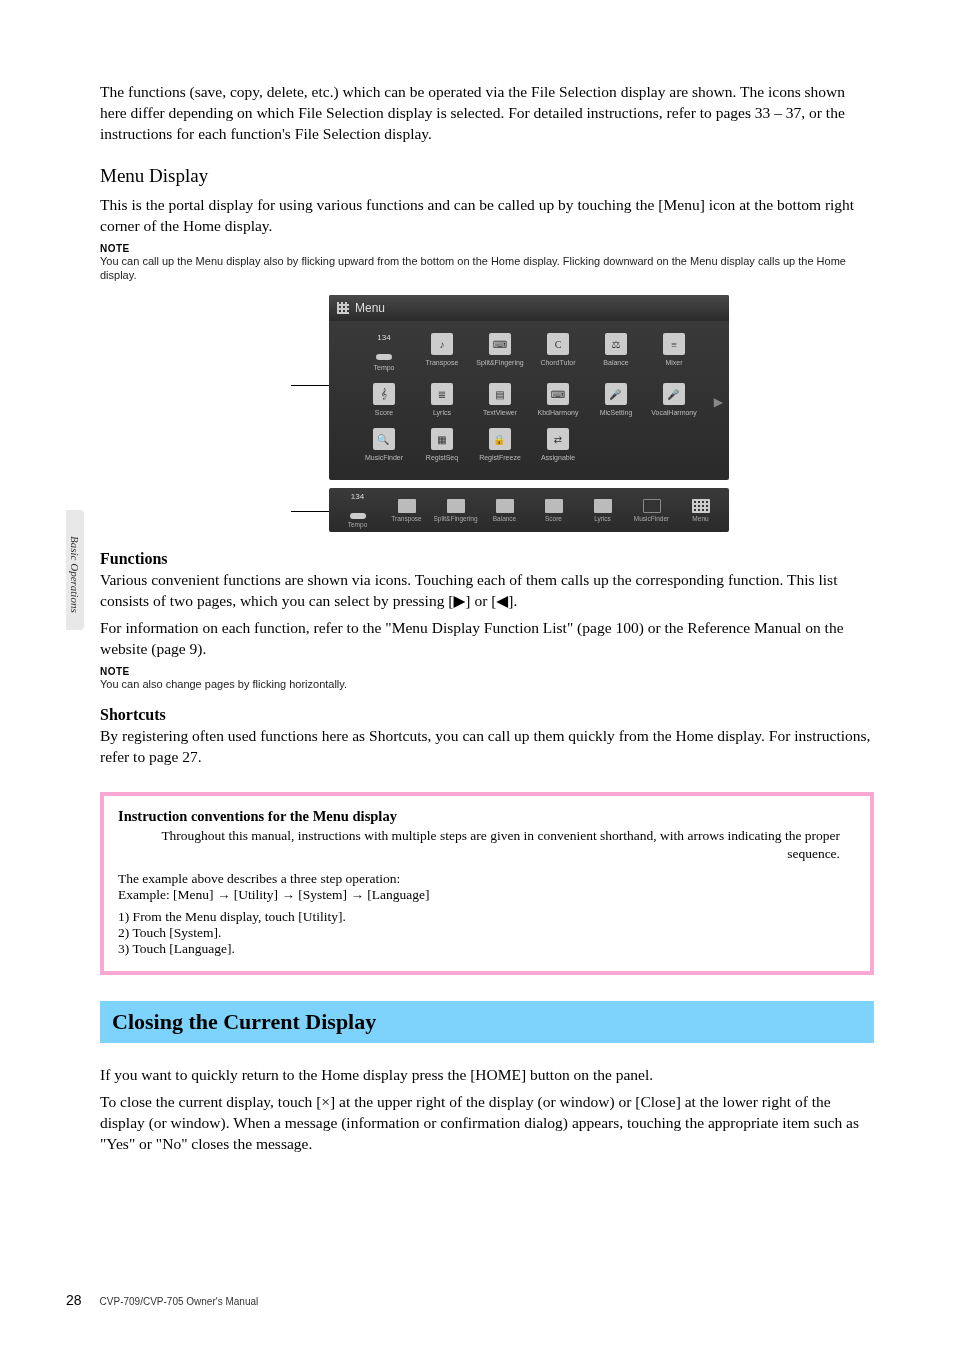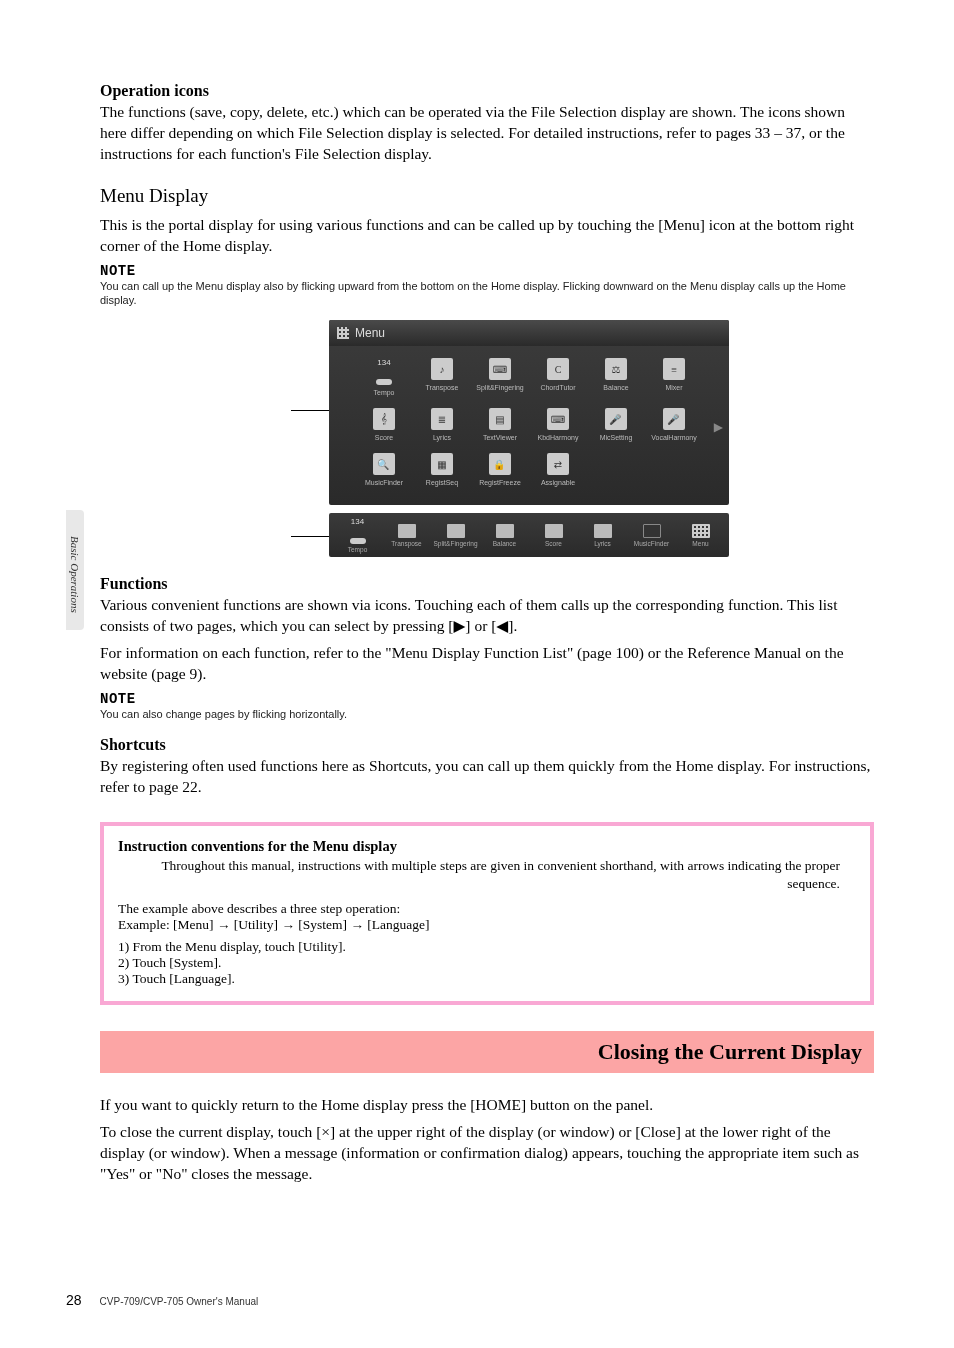--- a/index.html
+++ b/index.html
@@ -42,23 +42,23 @@
       line-height: 1.35;
       margin-bottom: 6px;
     }
     .h-section {
       font-weight: normal;
       font-size: 19px;
       margin-top: 20px;
       margin-bottom: 8px;
     }
     .note-label {
-      font-family: Liberation Mono, monospace;
-      font-weight: bold;
-      font-size: 14px;
+      font-family: Liberation Sans, sans-serif;
+      font-weight: bold;
+      font-size: 10px;
       letter-spacing: 0.5px;
       margin-top: 0;
     }
     .note-text {
       font-family: Arial, Helvetica, sans-serif;
       font-size: 11px;
       line-height: 1.35;
       margin-bottom: 8px;
       color: #222;
     }
@@ -174,27 +174,26 @@
       font-size: 13.5px;
       line-height: 1.35;
       margin-bottom: 8px;
       text-align: right;
     }
     .instr-line {
       font-size: 13.5px;
       margin-bottom: 6px;
     }
     .closing-heading {
-      background: #fca5a5;
+      background: #7dd3fc;
       border-left: 0;
       padding: 8px 12px;
       font-size: 22px;
       font-weight: bold;
       margin-bottom: 22px;
-      text-align: right;
     }
     .footer {
       position: absolute;
       bottom: 40px;
       left: 66px;
       font-family: Arial, Helvetica, sans-serif;
       font-size: 10px;
       color: #333;
       display: flex;
       gap: 18px;
@@ -217,21 +216,20 @@
   </style>
 </head>
 <body>
 
 <div class="sidebar-tab">
   <span>Basic Operations</span>
 </div>
 
 <div class="page">
 
-  <div class="h-bold-italic">Operation icons</div>
   <div class="body-text">The functions (save, copy, delete, etc.) which can be operated via the File Selection display are shown. The icons shown here differ depending on which File Selection display is selected. For detailed instructions, refer to pages 33 – 37, or the instructions for each function's File Selection display.</div>
 
   <div class="h-section">Menu Display</div>
   <div class="body-text">This is the portal display for using various functions and can be called up by touching the [Menu] icon at the bottom right corner of the Home display.</div>
   <div class="note-label">NOTE</div>
   <div class="note-text">You can call up the Menu display also by flicking upward from the bottom on the Home display. Flicking downward on the Menu display calls up the Home display.</div>
 
   <div class="screenshot-block" style="position:relative;">
     <div class="menu-screenshot">
       <div class="menu-header">
@@ -360,21 +358,21 @@
 
   <div class="sub-bold">Functions</div>
   <div class="body-text">
     <span>Various convenient functions are shown via icons. Touching each of them calls up the corresponding function. This list consists of two pages, which you can select by pressing [</span><span class="tri">▶</span><span>] or [</span><span class="tri">◀</span><span>].</span>
   </div>
   <div class="body-text">For information on each function, refer to the "Menu Display Function List" (page 100) or the Reference Manual on the website (page 9).</div>
   <div class="note-label">NOTE</div>
   <div class="note-text">You can also change pages by flicking horizontally.</div>
 
   <div class="sub-bold">Shortcuts</div>
-  <div class="body-text">By registering often used functions here as Shortcuts, you can call up them quickly from the Home display. For instructions, refer to page 22.</div>
+  <div class="body-text">By registering often used functions here as Shortcuts, you can call up them quickly from the Home display. For instructions, refer to page 27.</div>
 
   <div class="instr-box">
     <div class="instr-title">Instruction conventions for the Menu display</div>
     <div class="instr-text">Throughout this manual, instructions with multiple steps are given in convenient shorthand, with arrows indicating the proper sequence.</div>
     <div class="instr-line" style="margin-bottom:0;">The example above describes a three step operation:</div>
     <div class="instr-line">Example: [Menu] → [Utility] → [System] → [Language]</div>
     <div class="instr-line" style="margin-bottom:0;">1) From the Menu display, touch [Utility].</div>
     <div class="instr-line" style="margin-bottom:0;">2) Touch [System].</div>
     <div class="instr-line" style="margin-bottom:0;">3) Touch [Language].</div>
   </div>

